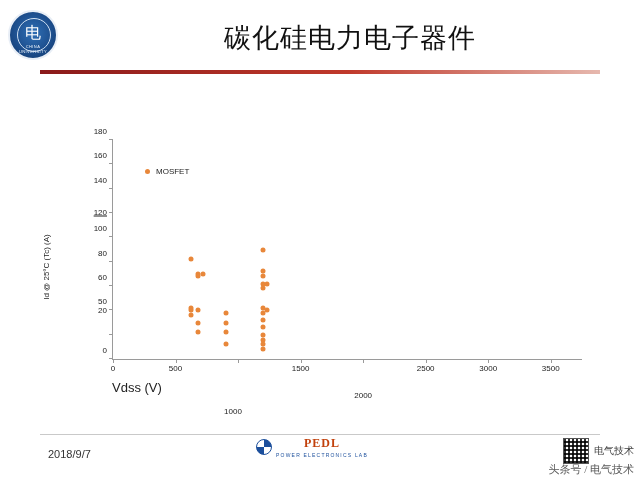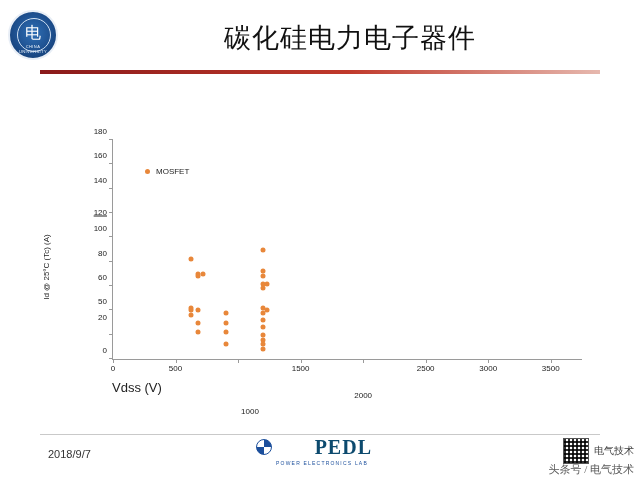--- a/index.html
+++ b/index.html
@@ -43,21 +43,21 @@
   .pt{position:absolute;width:5px;height:5px;border-radius:50%;background:#e8873a;
     transform:translate(-50%,50%);}
   .legend{position:absolute;left:105px;top:35px;display:flex;align-items:center;gap:6px;}
   .legend .dot{width:5px;height:5px;border-radius:50%;background:#e8873a;}
   .legend .lt{font-size:8px;color:#222;}
 
   
   .fline{position:absolute;left:40px;top:434px;width:560px;height:1px;background:#c9c9c9;}
   .date{position:absolute;left:48px;top:448px;font-size:11px;color:#333;}
   .pedl{position:absolute;left:272px;top:436px;width:100px;text-align:center;}
-  .pedl .p1{font-family:"Liberation Serif",serif;font-weight:bold;font-size:20px;color:#0c4a6e;letter-spacing:1px;text-align:right;}
+  .pedl .p1{font-family:"Liberation Serif",serif;font-weight:bold;font-size:12px;color:#c2410c;letter-spacing:1px;}
   .pedl .p2{font-size:5px;color:#1c4f9c;letter-spacing:1.2px;margin-top:1px;}
   .pedl .swirl{position:absolute;left:-16px;top:3px;width:16px;height:16px;border-radius:50%;
     background:conic-gradient(#1c4f9c 0 25%, #ffffff 0 50%, #1c4f9c 0 75%, #ffffff 0 100%);
     border:1px solid #1c4f9c;box-sizing:border-box;}
 
   .wm{position:absolute;right:6px;top:438px;display:flex;align-items:center;gap:5px;}
   .wm .qr{width:26px;height:26px;background:
     repeating-linear-gradient(0deg,#2f2f2f 0 2px,#fff 2px 4px),
     repeating-linear-gradient(90deg,#2f2f2f 0 2px,transparent 2px 4px);
     background-blend-mode:multiply;border:1px solid #555;box-sizing:border-box;}
@@ -80,21 +80,21 @@
   <div class="title">碳化硅电力电子器件</div>
   <div class="rule"></div>
 
 
   <div class="chart">
     <div class="ylabel">Id @ 25°C (Tc) (A)</div>
     <div class="xlabel">Vdss (V)</div>
     <div class="plot" id="plot">
         <div class="ytick" style="bottom: 0px;">0</div>
         <div class="ytickmark" style="bottom: 0px;"></div>
-        <div class="ytick" style="bottom: 33px;">20</div>
+        <div class="ytick" style="bottom: 40px;">20</div>
         <div class="ytickmark" style="bottom: 24.3333px;"></div>
         <div class="ytick" style="bottom: 48.6667px;">50</div>
         <div class="ytickmark" style="bottom: 48.6667px;"></div>
         <div class="ytick" style="bottom: 73px;">60</div>
         <div class="ytickmark" style="bottom: 73px;"></div>
         <div class="ytick" style="bottom: 97.3333px;">80</div>
         <div class="ytickmark" style="bottom: 97.3333px;"></div>
         <div class="ytick" style="bottom: 121.667px;">100</div>
         <div class="ytickmark" style="bottom: 121.667px;"></div>
         <div class="ytick" style="bottom: 138px; text-decoration: underline;">120</div>
@@ -102,21 +102,21 @@
         <div class="ytick" style="bottom: 170.333px;">140</div>
         <div class="ytickmark" style="bottom: 170.333px;"></div>
         <div class="ytick" style="bottom: 194.667px;">160</div>
         <div class="ytickmark" style="bottom: 194.667px;"></div>
         <div class="ytick" style="bottom: 219px;">180</div>
         <div class="ytickmark" style="bottom: 219px;"></div>
         <div class="xtick" style="left: 0px;">0</div>
         <div class="xtickmark" style="left: 0px;"></div>
         <div class="xtick" style="left: 62.5333px;">500</div>
         <div class="xtickmark" style="left: 62.5333px;"></div>
-        <div class="xtick" style="left: 137px; margin-top: 48px;">1000</div>
+        <div class="xtick" style="left: 120px; margin-top: 48px;">1000</div>
         <div class="xtickmark" style="left: 125.067px;"></div>
         <div class="xtick" style="left: 187.6px;">1500</div>
         <div class="xtickmark" style="left: 187.6px;"></div>
         <div class="xtick" style="left: 250.133px; margin-top: 32px;">2000</div>
         <div class="xtickmark" style="left: 250.133px;"></div>
         <div class="xtick" style="left: 312.667px;">2500</div>
         <div class="xtickmark" style="left: 312.667px;"></div>
         <div class="xtick" style="left: 375.2px;">3000</div>
         <div class="xtickmark" style="left: 375.2px;"></div>
         <div class="xtick" style="left: 437.733px;">3500</div>

